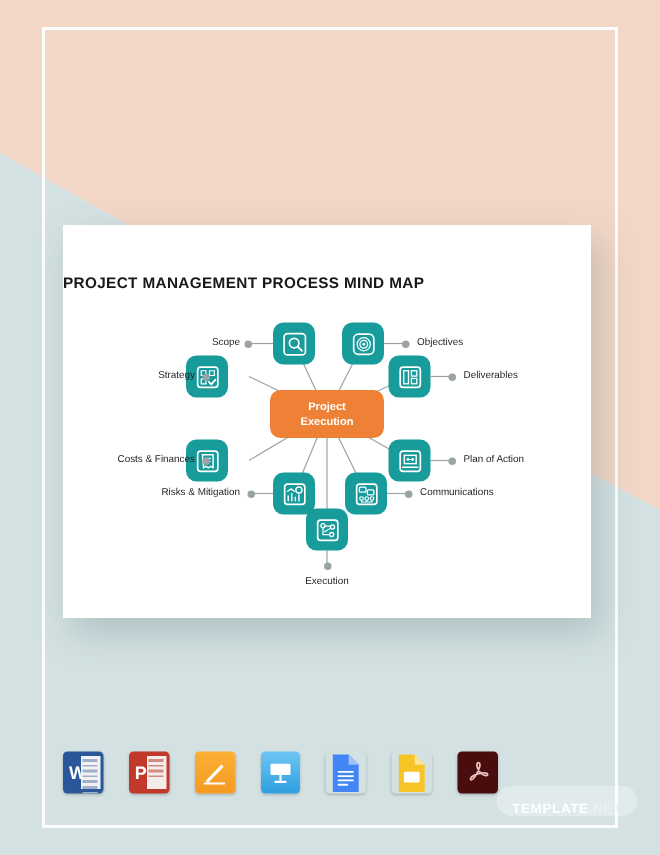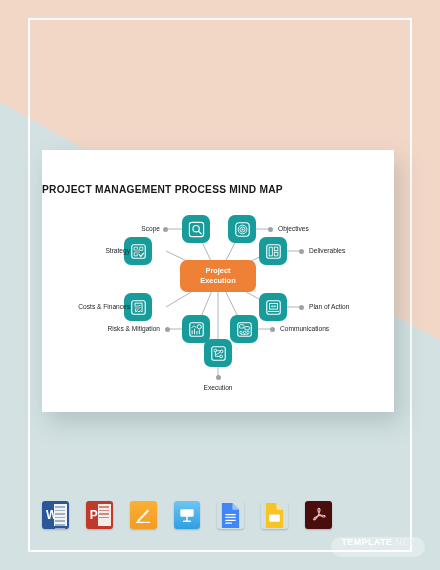--- a/index.html
+++ b/index.html
@@ -90,24 +90,24 @@
   .fmt-key{ background:linear-gradient(#6fc5f5,#2f9fe0); }
   .fmt-gdoc{ background:#4285f4; }
   .fmt-gslide{ background:#f7c325; }
   .fmt-pdf{ background:#4a0d0d; }
   .fmt-sheet{ position:absolute; right:2px; top:3px; width:13px; height:22px;
               background:#f2f2f2; }
   .fmt-sheet i{ display:block; height:1.6px; background:#9fb0c9; margin:2px 1.5px 0 1.5px; }
 
   
   #watermark{
-    position:absolute; left:331px; top:537px; width:94px; height:20px;
+    position:absolute; left:331px; top:524px; width:94px; height:20px;
     background:rgba(255,255,255,.34);
     border-radius:10px;
-    display:flex; align-items:flex-start; justify-content:center;
+    display:flex; align-items:flex-end; justify-content:center;
     font-size:9px; letter-spacing:.4px;
   }
   #wm-a{ color:#ffffff; font-weight:bold; }
   #wm-b{ color:#eef3f3; font-weight:normal; }
 </style>
 </head>
 <body>
 
 <div id="bg-layer">
   <div id="bg-blue"></div>

